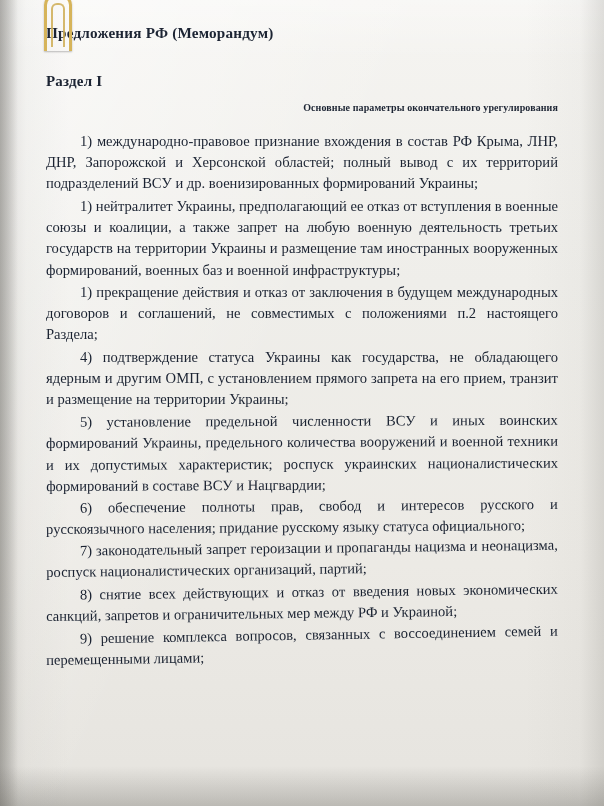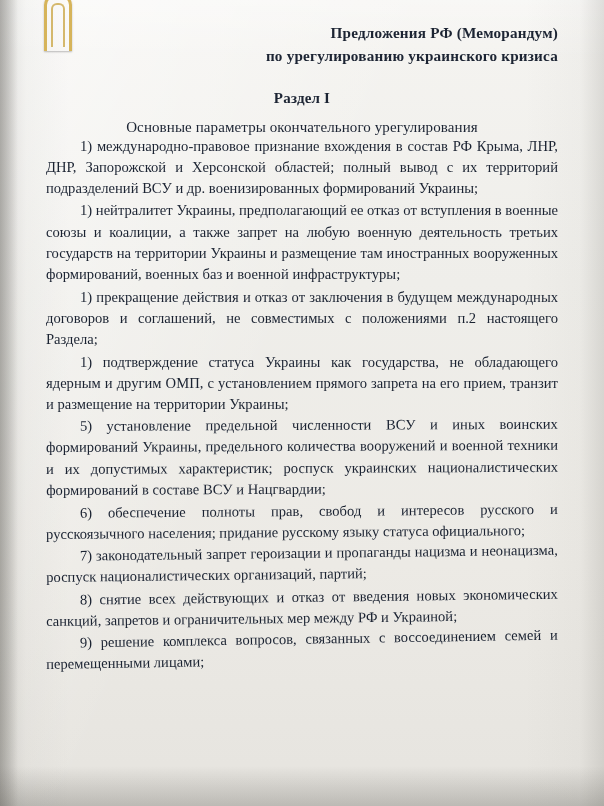--- a/index.html
+++ b/index.html
@@ -60,45 +60,46 @@
     border-bottom: none;
     opacity: 0.85;
   }
   .content {
     position: relative;
     z-index: 2;
     padding: 22px 46px 0 46px;
     color: #1c2433;
   }
   .title-block {
-    text-align: right;
+    text-align: left;
     font-weight: bold;
     font-size: 15.2px;
     line-height: 1.5;
     letter-spacing: 0.2px;
     font-family: Liberation Serif, serif;
   }
   .title-line-2 {
     display: block;
   }
   .section-head {
-    text-align: center;
+    text-align: left;
     font-weight: bold;
     font-size: 15px;
-    margin-top: 22px;
+    margin-top: 28px;
     letter-spacing: 0.2px;
   }
   .section-sub {
-    text-align: center;
-    font-weight: normal;
-    font-size: 15px;
+    text-align: right;
+    font-weight: bold;
+    font-size: 10px;
     margin-top: 12px;
     letter-spacing: 0.1px;
   }
   .body-list {
+    margin-top: 18px;
   }
   p.item {
     margin: 0;
     text-align: justify;
     text-indent: 34px;
     font-size: 14.6px;
     line-height: 1.46;
     hyphens: none;
     color: #1b2332;
   }
@@ -135,31 +136,30 @@
 <body>
 
 <div class="page">
 
   <div class="clip"></div>
 
   <div class="content">
 
     <div class="title-block">
       <span>Предложения РФ (Меморандум)</span><br>
-      <span class="title-line-2">по урегулированию украинского кризиса</span>
     </div>
 
     <div class="section-head">Раздел I</div>
     <div class="section-sub">Основные параметры окончательного урегулирования</div>
 
     <div class="body-list">
       <p class="item">1) международно-правовое признание вхождения в состав РФ Крыма, ЛНР, ДНР, Запорожской и Херсонской областей; полный вывод с их территорий подразделений ВСУ и др. военизированных формирований Украины;</p>
       <p class="item">1) нейтралитет Украины, предполагающий ее отказ от вступления в военные союзы и коалиции, а также запрет на любую военную деятельность третьих государств на территории Украины и размещение там иностранных вооруженных формирований, военных баз и военной инфраструктуры;</p>
       <p class="item">1) прекращение действия и отказ от заключения в будущем международных договоров и соглашений, не совместимых с положениями п.2 настоящего Раздела;</p>
-      <p class="item">1) подтверждение статуса Украины как государства, не обладающего ядерным и другим ОМП, с установлением прямого запрета на его прием, транзит и размещение на территории Украины;</p>
+      <p class="item">4) подтверждение статуса Украины как государства, не обладающего ядерным и другим ОМП, с установлением прямого запрета на его прием, транзит и размещение на территории Украины;</p>
       <p class="item skew-a">5) установление предельной численности ВСУ и иных воинских формирований Украины, предельного количества вооружений и военной техники и их допустимых характеристик; роспуск украинских националистических формирований в составе ВСУ и Нацгвардии;</p>
       <p class="item skew-b">6) обеспечение полноты прав, свобод и интересов русского и русскоязычного населения; придание русскому языку статуса официального;</p>
       <p class="item skew-c">7) законодательный запрет героизации и пропаганды нацизма и неонацизма, роспуск националистических организаций, партий;</p>
       <p class="item skew-c">8) снятие всех действующих и отказ от введения новых экономических санкций, запретов и ограничительных мер между РФ и Украиной;</p>
       <p class="item skew-d">9) решение комплекса вопросов, связанных с воссоединением семей и перемещенными лицами;</p>
     </div>
 
   </div>
 
   <div class="shadow-left"></div>

